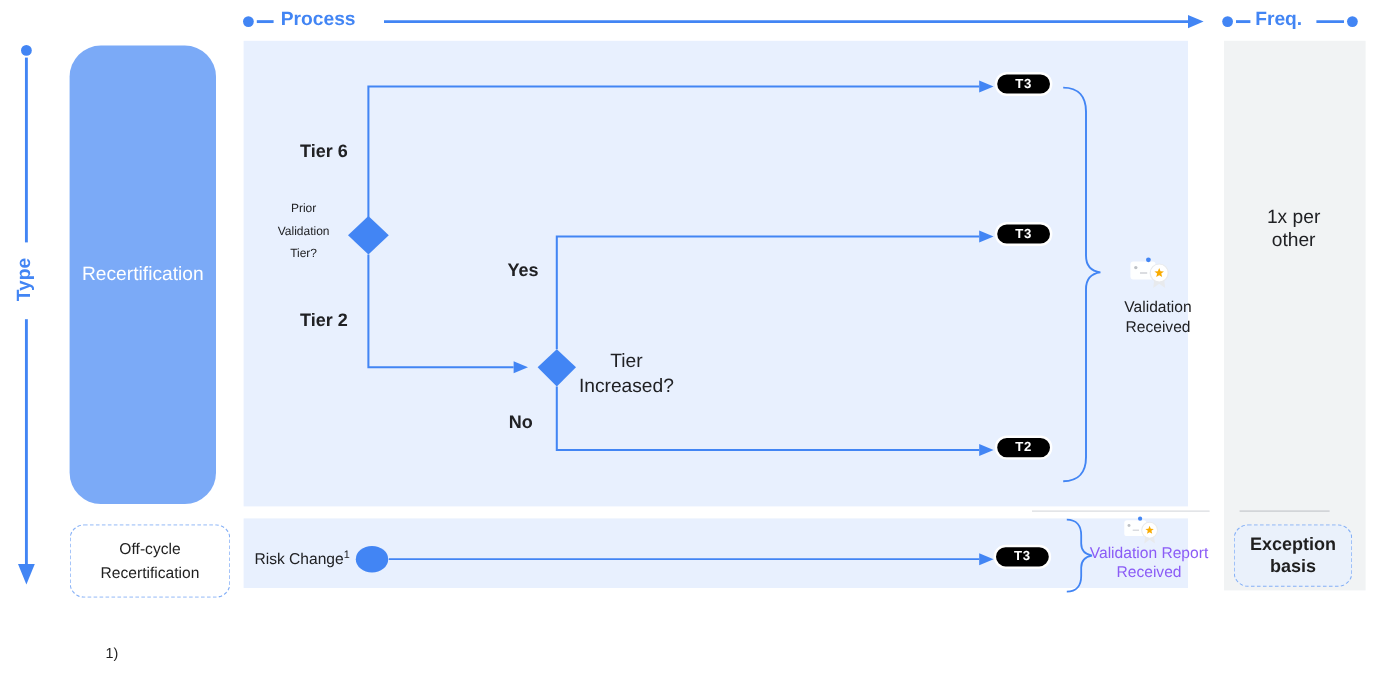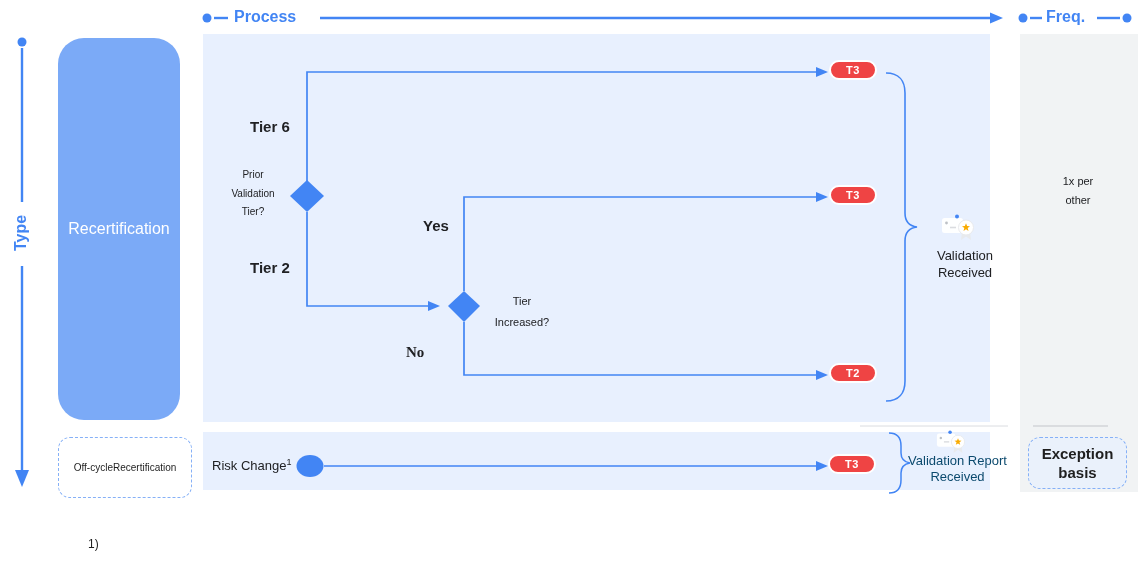--- a/index.html
+++ b/index.html
@@ -6,40 +6,40 @@
   #stage{
     position:relative;width:1144px;height:564px;background:#ffffff;overflow:hidden;
     font-family:"Liberation Sans","DejaVu Sans",sans-serif;color:#202124;
   }
   .panel{position:absolute;background:#e8f0fe;}
   .freqcol{position:absolute;background:#f1f3f4;}
   .axis-label{position:absolute;color:#4285f4;font-size:16px;font-weight:700;}
   .blk{position:absolute;}
   .bold15{font-size:15px;font-weight:700;color:#202124;}
   .reg13{font-size:10px;font-weight:400;color:#202124;line-height:18.5px;text-align:center;}
-  .reg15{font-size:11px;font-weight:400;color:#202124;line-height:21px;text-align:center;}
+  .reg15{font-size:16px;font-weight:400;color:#202124;line-height:21px;text-align:center;}
   .recert-box{
     position:absolute;left:58px;top:38px;width:122px;height:382px;border-radius:26px;
     background:#7baaf7;display:flex;align-items:center;justify-content:center;
     color:#fff;font-size:16px;font-weight:500;
   }
   .offcycle-box{
     position:absolute;left:58px;top:437px;width:132px;height:59px;border-radius:12px;
-    border:1.5px dashed #85b0f7;background:#fff;display:flex;flex-direction:row;
-    align-items:center;justify-content:center;font-size:10px;font-weight:500;
+    border:1.5px dashed #85b0f7;background:#fff;display:flex;flex-direction:column;
+    align-items:center;justify-content:center;font-size:13px;font-weight:500;
     color:#1f1f1f;line-height:20px;text-align:center;
   }
   .exception-box{
     position:absolute;left:1028px;top:437px;width:97px;height:50px;border-radius:12px;
     border:1.5px dashed #85b0f7;background:#eaf1fb;display:flex;flex-direction:column;
     align-items:center;justify-content:center;font-size:15px;font-weight:600;
     color:#1f1f1f;line-height:19px;text-align:center;
   }
   .badge{
-    position:absolute;width:44px;height:16px;border-radius:11px;background:#ef4444;
+    position:absolute;width:44px;height:16px;border-radius:11px;background:#000000;
     border:2px solid #ffffff;color:#fff;font-size:11px;line-height:16px;font-weight:700;
     text-align:center;letter-spacing:.5px;
   }
   .centertxt{text-align:center;}
   .footnote{position:absolute;top:537px;font-size:12px;color:#1f1f1f;}
   sup.ref{font-size:9px;vertical-align:super;line-height:0;}
   svg{position:absolute;left:0;top:0;}
 </style>
 </head>
 <body>
@@ -127,21 +127,21 @@
   </div>
 
   <div class="blk bold15" style="left:250px;top:118px;">Tier 6</div>
   <div class="blk reg13" style="left:213px;top:166px;width:80px;">
     <div>Prior</div>
     <div>Validation</div>
     <div>Tier?</div>
   </div>
   <div class="blk bold15" style="left:250px;top:259px;">Tier 2</div>
   <div class="blk bold15" style="left:423px;top:217px;">Yes</div>
-  <div class="blk bold15" style="left:406px;top:344px;font-family:Liberation Serif, serif;">No</div>
+  <div class="blk bold15" style="left:424px;top:344px;">No</div>
   <div class="blk reg15" style="left:472px;top:291px;width:100px;">
     <div>Tier</div>
     <div>Increased?</div>
   </div>
 
   <div class="badge" style="left:829px;top:60px;">T3</div>
   <div class="badge" style="left:829px;top:185px;">T3</div>
   <div class="badge" style="left:829px;top:363px;">T2</div>
   <div class="badge" style="left:828px;top:454px;">T3</div>
 
@@ -155,20 +155,20 @@
     <div>other</div>
   </div>
   <div class="exception-box">
     <span>Exception</span>
     <span>basis</span>
   </div>
 
   <div class="blk" style="left:212px;top:458px;font-size:13px;color:#202124;">
     <span>Risk Change</span><sup class="ref">1</sup>
   </div>
-  <div class="blk" style="left:885px;top:453px;width:145px;font-size:13px;line-height:16px;text-align:center;color:#0c4a6e;">
+  <div class="blk" style="left:885px;top:453px;width:145px;font-size:13px;line-height:16px;text-align:center;color:#8b5cf6;">
     <div>Validation Report</div>
     <div>Received</div>
   </div>
 
   <div class="footnote" style="left:88px;">1)</div>
 
 </div>
 
 </body></html>

